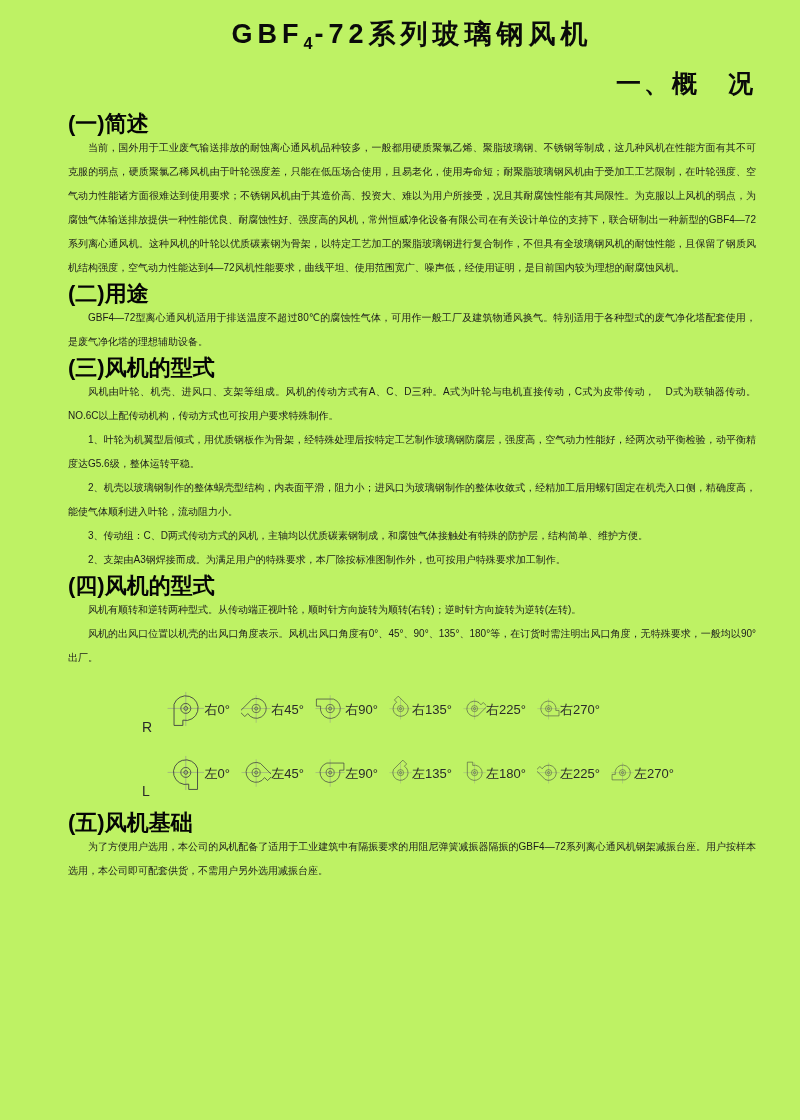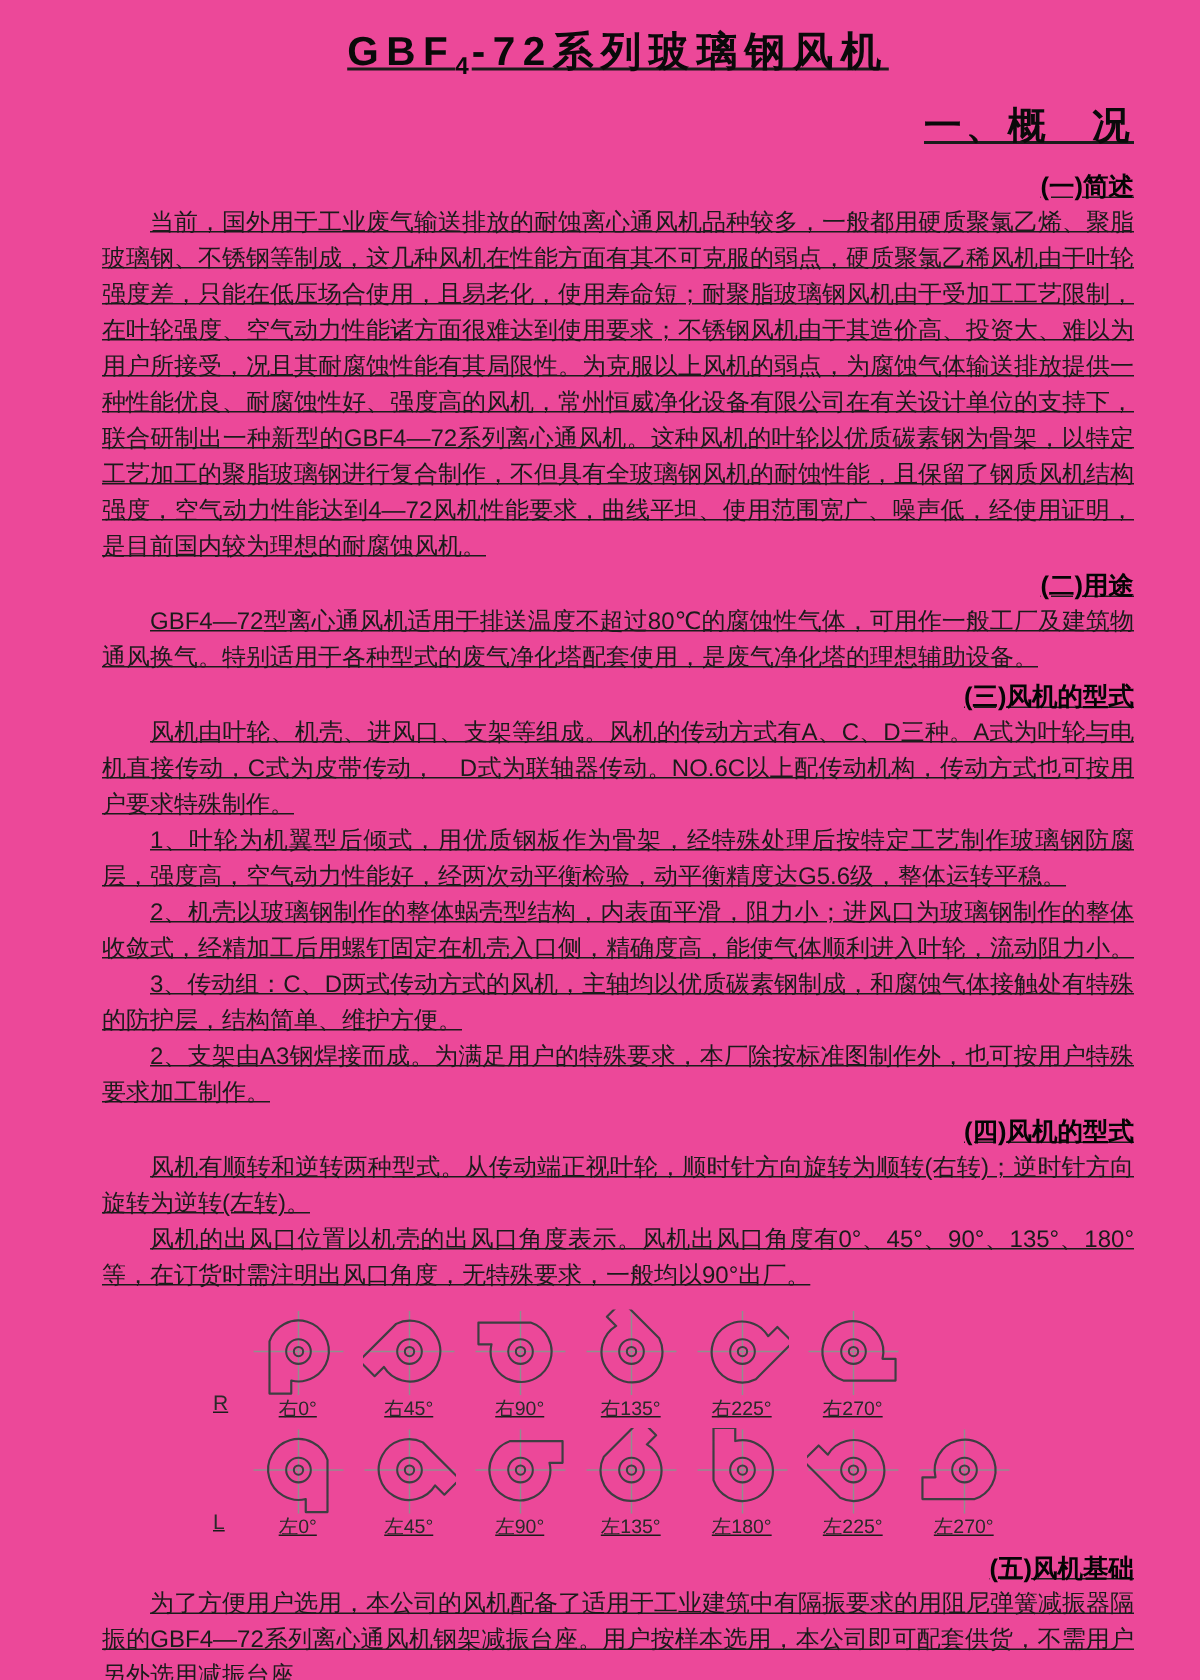--- a/index.html
+++ b/index.html
@@ -12,22 +12,21 @@
     height: 1120px;
     overflow: hidden;
     font-family: "Liberation Sans", "DejaVu Sans", sans-serif;
     color: #1b1b1b;
   }
   .page {
     box-sizing: border-box;
     width: 800px;
     height: 1120px;
     padding: 10px 44px 0 68px;
-    background: #ec4899;
-    text-decoration: underline;
+    background: #bef264;
   }
   .doc-title {
     text-align: center;
     font-size: 27px;
     font-weight: bold;
     letter-spacing: 5px;
     color: #0a0a0a;
     margin: 6px 0 2px 0;
     line-height: 36px;
   }
@@ -38,29 +37,28 @@
   .doc-subtitle {
     text-align: right;
     font-size: 25px;
     font-weight: bold;
     letter-spacing: 3px;
     color: #0a0a0a;
     margin: 6px 0 12px 0;
     line-height: 32px;
   }
   .sec-heading {
-    font-size: 17px;
+    font-size: 22px;
     font-weight: bold;
     color: #050505;
     line-height: 25px;
     margin: 1px 0 0 0;
-    text-align: right;
   }
   p.body-par {
-    font-size: 16px;
+    font-size: 10px;
     line-height: 24px;
     text-align: justify;
     text-indent: 2em;
     margin: 0;
     color: #1b1b1b;
   }
   .diagram {
     margin: 10px 0 8px 74px;
   }
   .diagram-row {
@@ -76,21 +74,20 @@
     width: 14px;
     flex: 0 0 auto;
   }
   .fan-cells {
     display: flex;
     align-items: flex-end;
     gap: 11px;
   }
   .fan-cell {
     display: flex;
-    flex-direction: column;
     align-items: center;
     width: 63px;
   }
   .fan-cell svg {
     display: block;
   }
   .fan-label {
     font-size: 13px;
     color: #2a2a2a;
     line-height: 15px;

